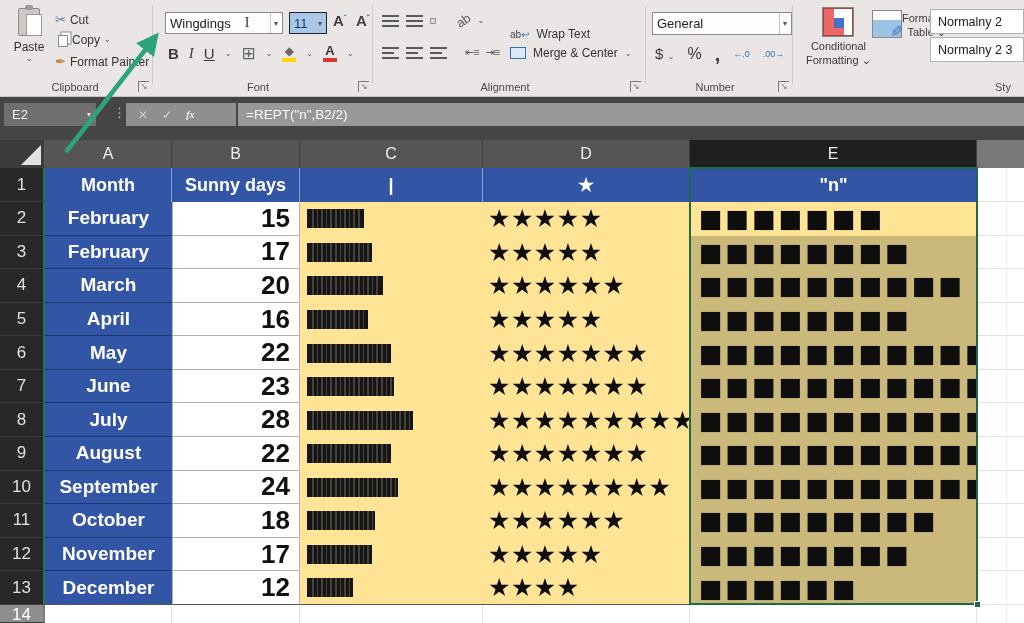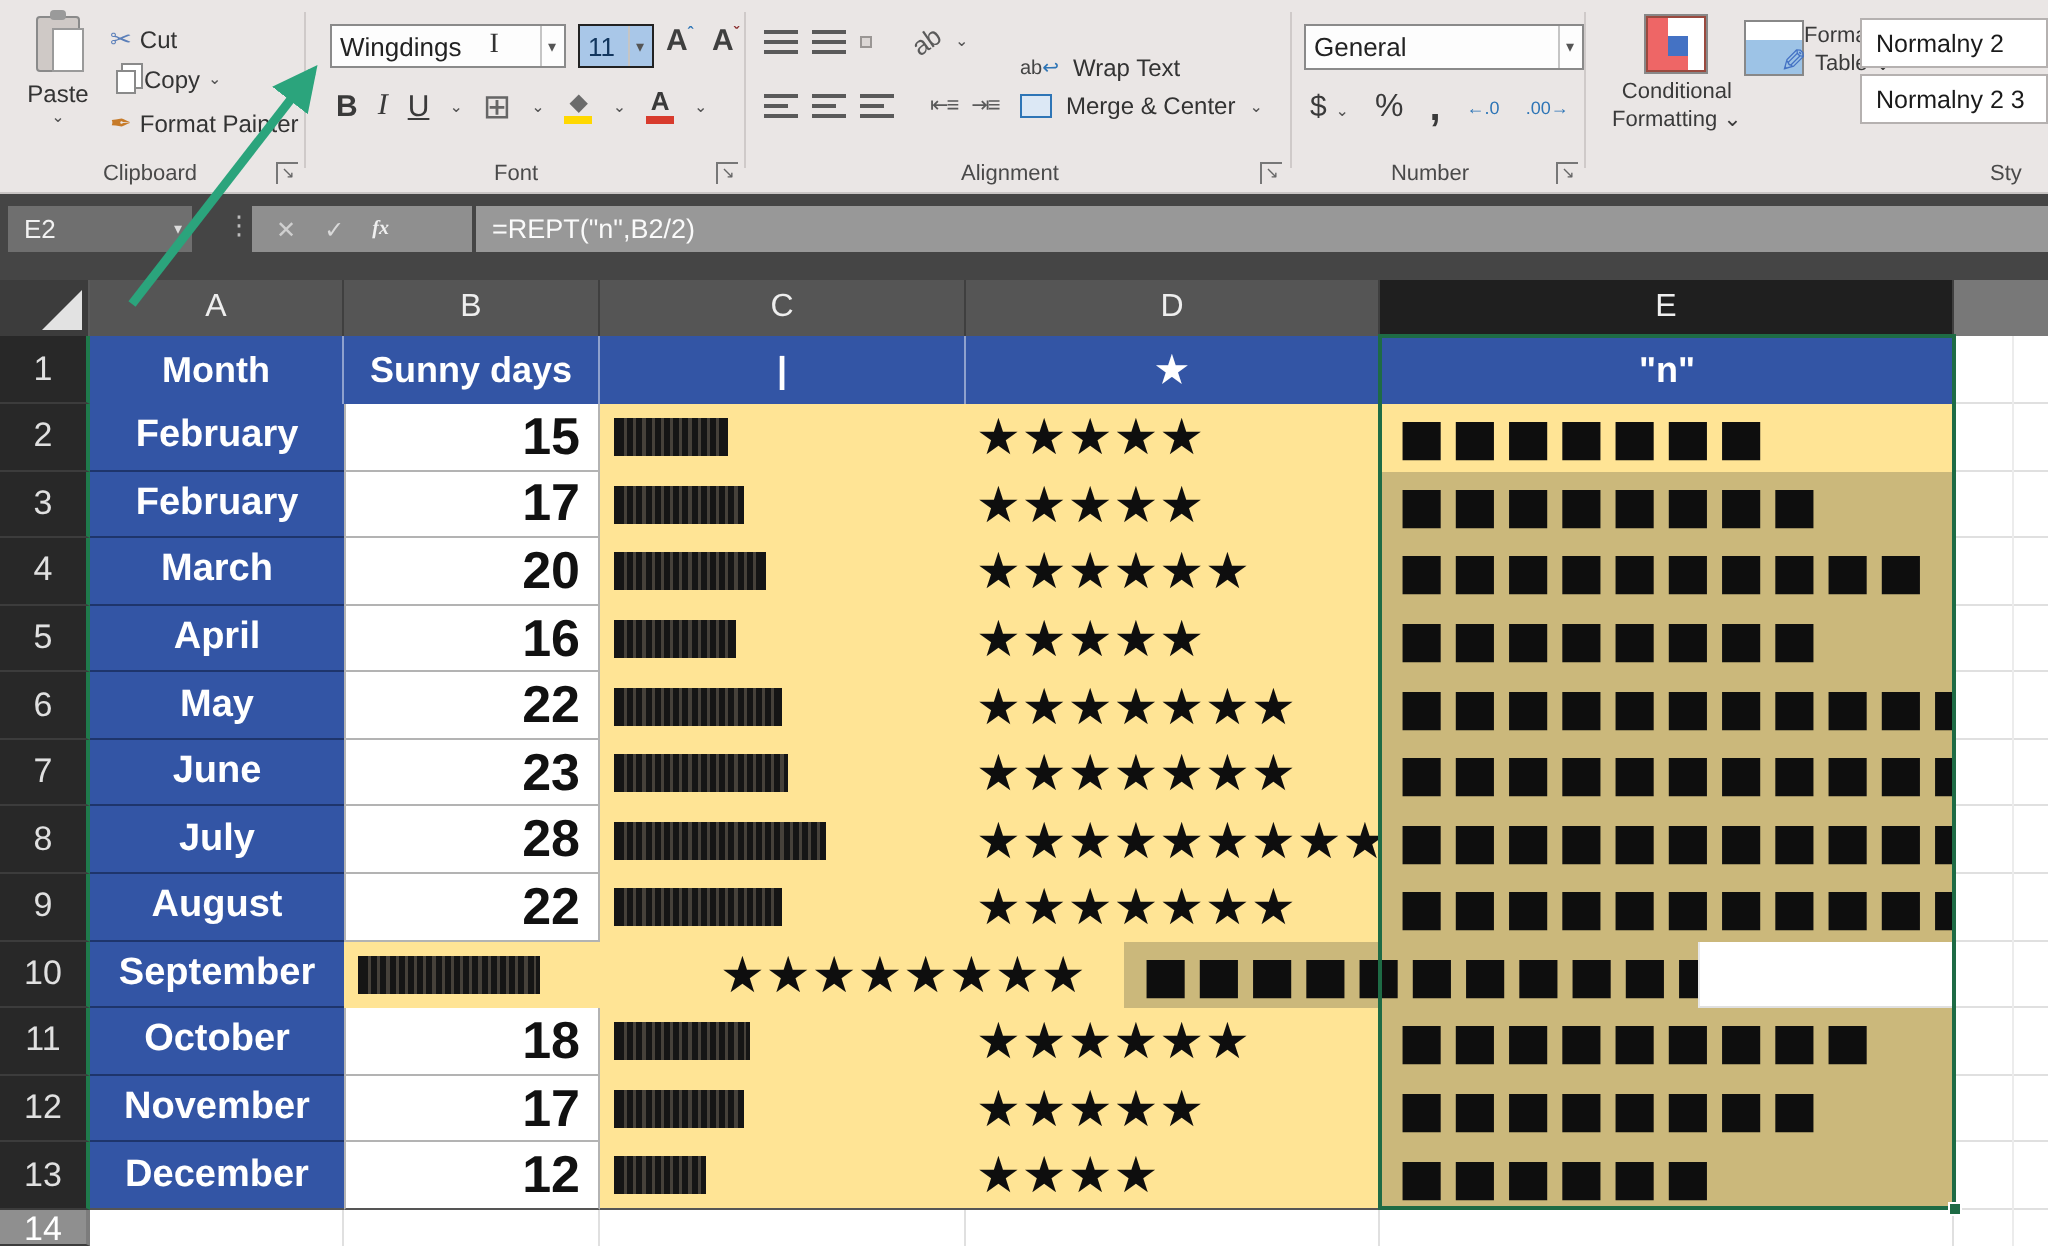--- a/index.html
+++ b/index.html
@@ -409,20 +409,21 @@
             <span class="stars-glyph">★★★★★★★</span>
           </div>
           <div class="cE range">
             <span class="squares-glyph">■■■■■■■■■■■</span>
           </div>
           <div class="cF"></div>
         </div>
         <div class="g-row" style="height: 33.58px;">
           <div class="rowhead">10</div>
           <div class="cA">September</div>
+          <div class="cB">24</div>
           <div class="cC">
             <div class="bar-glyph" style="width: 91.2px;"></div>
           </div>
           <div class="cD">
             <span class="stars-glyph">★★★★★★★★</span>
           </div>
           <div class="cE range">
             <span class="squares-glyph">■■■■■■■■■■■■</span>
           </div>
           <div class="cF"></div>

